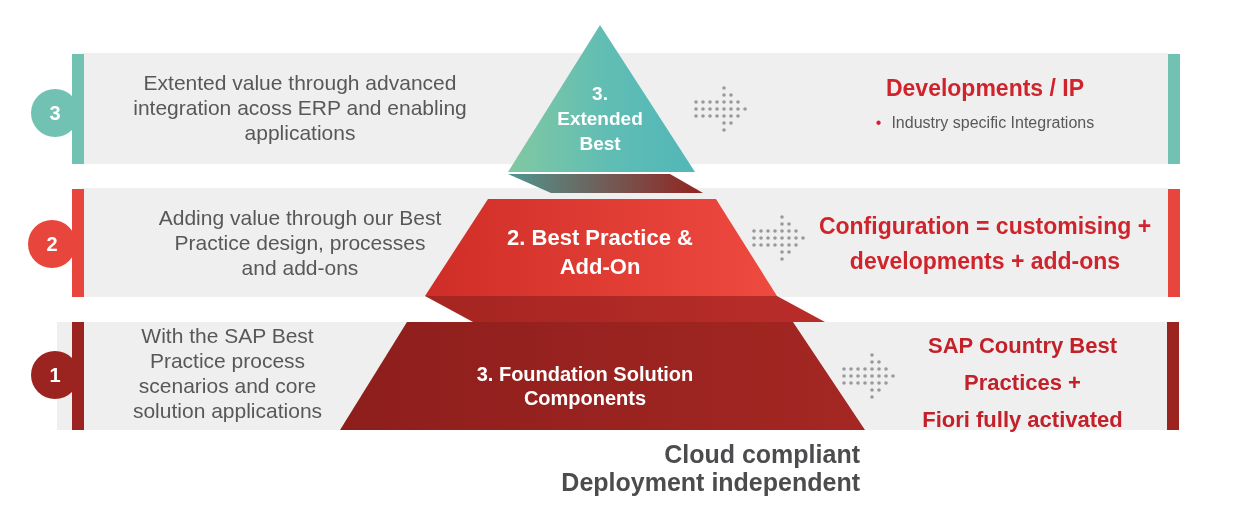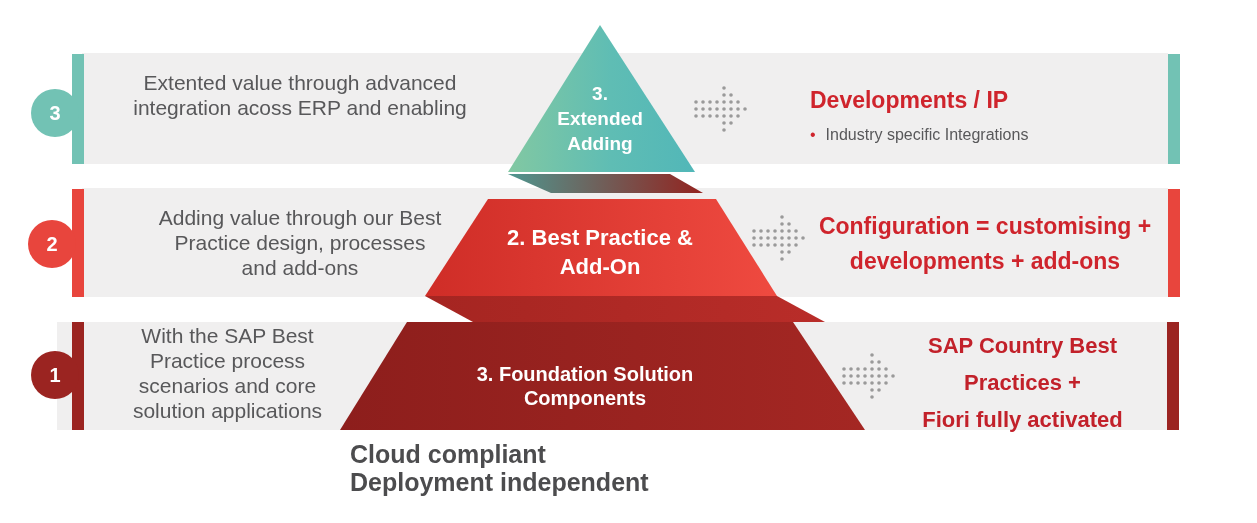--- a/index.html
+++ b/index.html
@@ -27,35 +27,35 @@
   }
   #badge3{left:31px;top:89px;background:#72c2b4;}
   #badge2{left:28px;top:220px;background:#e8453d;}
   #badge1{left:31px;top:351px;background:#9b2421;}
 
   .left-text{position:absolute;color:#58585a;font-size:21px;line-height:25px;text-align:center;z-index:3;}
   #left3{left:100px;top:70px;width:400px;}
   #left2{left:100px;top:205px;width:400px;}
   #left1{left:95px;top:323px;width:265px;}
 
-  #right3{position:absolute;left:810px;top:86px;width:350px;z-index:3;}
+  #right3{position:absolute;left:810px;top:74px;width:350px;text-align:center;z-index:3;}
   .right-heading{color:#cf242c;font-weight:bold;font-size:23px;line-height:28px;}
   .bullet-line{color:#58585a;font-size:16px;line-height:26px;margin-top:8px;}
   .bullet-dot{color:#cf242c;margin-right:10px;}
   #right2{position:absolute;left:800px;top:209px;width:370px;text-align:center;
     color:#cf242c;font-weight:bold;font-size:23px;line-height:35px;z-index:3;}
   #right1{position:absolute;left:900px;top:327px;width:245px;text-align:center;
     color:#c2212a;font-weight:bold;font-size:22px;line-height:37px;z-index:3;}
 
   .tier-label{position:absolute;color:#ffffff;font-weight:bold;text-align:center;z-index:6;}
   #tier3-label{left:520px;top:81px;width:160px;font-size:19px;line-height:25px;}
   #tier2-label{left:480px;top:223px;width:240px;font-size:22px;line-height:29px;}
   #tier1-label{left:420px;top:362px;width:330px;font-size:20px;line-height:24px;}
 
-  #caption{position:absolute;left:350px;top:440px;width:510px;text-align:left;
+  #caption{position:absolute;left:350px;top:440px;width:510px;text-align:right;
     font-size:25px;line-height:28px;font-weight:bold;color:#4c4c4e;z-index:3;}
 
   #pyramid-svg{position:absolute;left:0;top:0;z-index:5;pointer-events:none;}
 
   .dot-arrow{position:absolute;width:58px;height:50px;z-index:4;}
   #dots3{left:692px;top:84px;}
   #dots2{left:750px;top:213px;}
   #dots1{left:840px;top:351px;}
 </style>
 </head>
@@ -80,20 +80,21 @@
   <div class="badge" id="badge2">
     <span>2</span>
   </div>
   <div class="badge" id="badge1">
     <span>1</span>
   </div>
 
   <div class="left-text" id="left3">
     <div>Extented value through advanced</div>
     <div>integration acoss ERP and enabling</div>
+    <div>applications</div>
   </div>
   <div class="left-text" id="left1">
     <div>With the SAP Best</div>
     <div>Practice process</div>
     <div>scenarios and core</div>
     <div>solution applications</div>
   </div>
   <div class="left-text" id="left2">
     <div>Adding value through our Best</div>
     <div>Practice design, processes</div>
@@ -234,21 +235,21 @@
     <polygon points="508,174 670,174 703,193 551,193" fill="url(#gradFold1)"></polygon>
     <polygon points="425,296 777,296 825,322 473,322" fill="url(#gradFold2)"></polygon>
     <polygon points="600,25 508,172 695,172" fill="url(#gradTri)"></polygon>
     <polygon points="488,199 716,199 777,296 425,296" fill="url(#gradTrap2)"></polygon>
     <polygon points="407,322 793,322 865,430 340,430" fill="url(#gradTrap1)"></polygon>
   </svg>
 
   <div class="tier-label" id="tier3-label">
     <div>3.</div>
     <div>Extended</div>
-    <div>Adding</div>
+    <div>Best</div>
   </div>
   <div class="tier-label" id="tier2-label">
     <div>2. Best Practice &amp;</div>
     <div>Add-On</div>
   </div>
   <div class="tier-label" id="tier1-label">
     <div>3. Foundation Solution Components</div>
   </div>
 
   <div id="caption">

